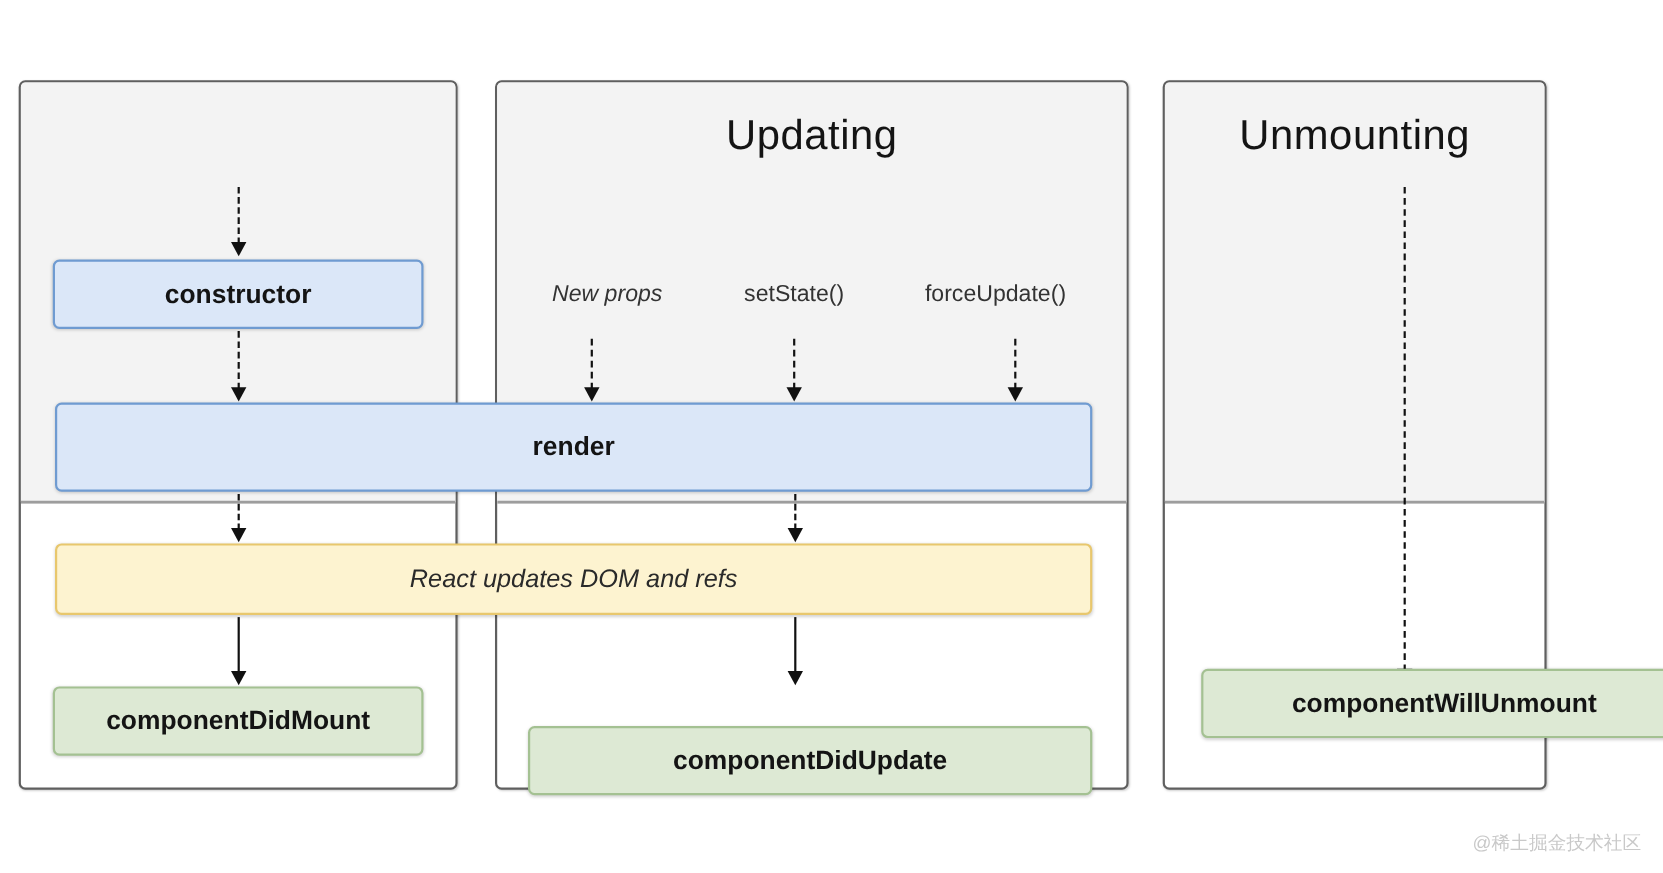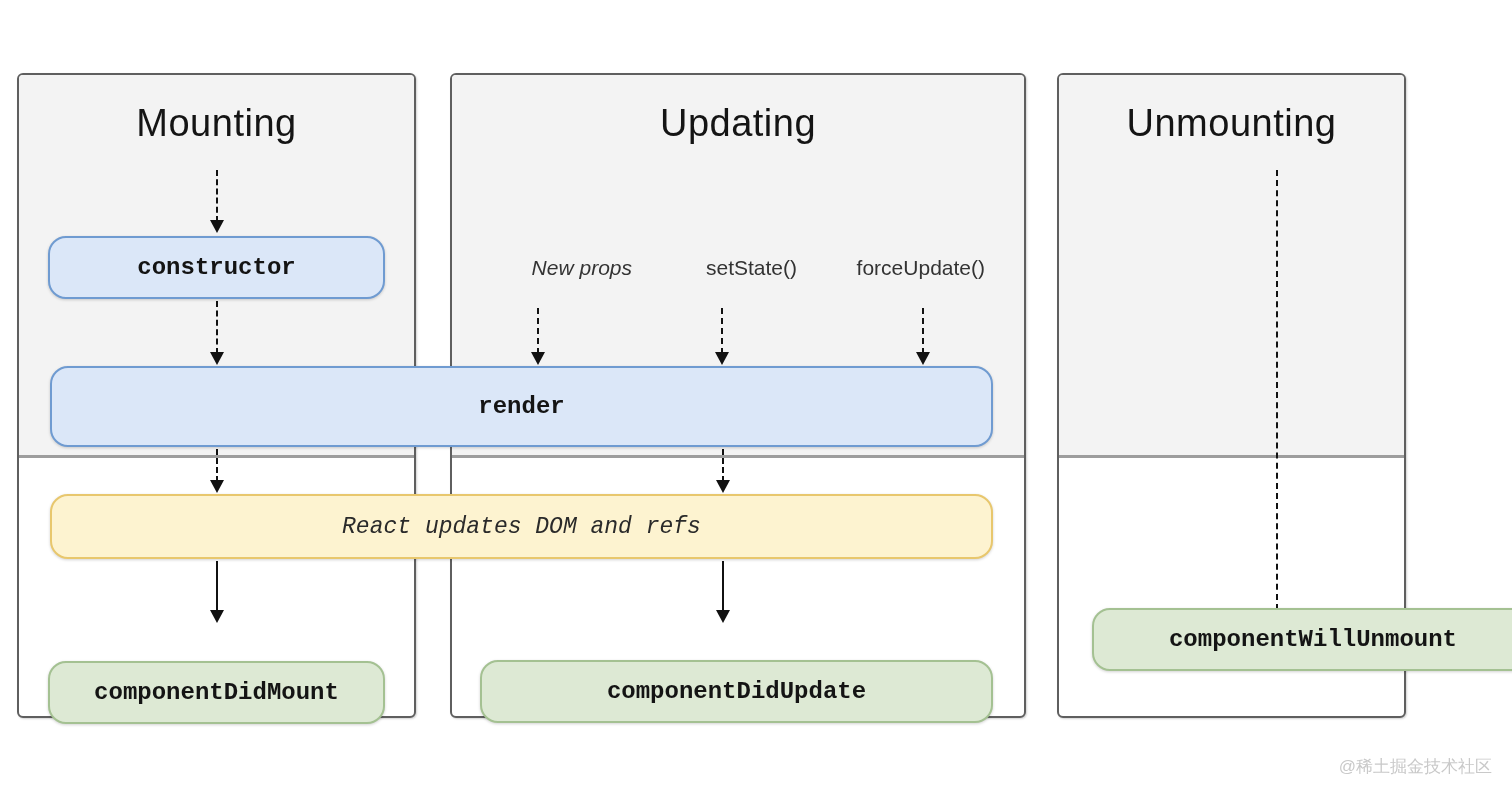--- a/index.html
+++ b/index.html
@@ -47,50 +47,49 @@
     color: #141414;
     letter-spacing: 0.5px;
   }
 
   
   .node {
     position: absolute;
     display: flex;
     align-items: center;
     justify-content: center;
-    border-radius: 18px;
+    border-radius: 6px;
     border: 2px solid;
     font-size: 24px;
     font-weight: bold;
     color: #141414;
     z-index: 3;
     box-shadow: 0 1px 3px rgba(0,0,0,0.18);
-    font-family: Liberation Mono, monospace;
   }
   .node-blue   { background: #dbe7f8; border-color: #6f9bd1; }
   .node-green  { background: #dde9d4; border-color: #a4c192; }
   .node-yellow {
     background: #fdf3d0; border-color: #e8c76d;
     font-weight: normal; font-style: italic; font-size: 23px; color: #2a2a2a; text-align: center;
   }
 
   .node-constructor { left: 48px;   top: 236px; width: 337px; height: 63px; }
   .node-render      { left: 50px;   top: 366px; width: 943px; height: 81px; }
   .node-reactdom    { left: 50px;   top: 494px; width: 943px; height: 65px; }
-  .node-didmount    { left: 48px;   top: 624px; width: 337px; height: 63px; margin-top: 37px; }
+  .node-didmount    { left: 48px;   top: 624px; width: 337px; height: 63px; }
   .node-didupdate   { left: 480px;  top: 624px; width: 513px; height: 63px; margin-top: 36px; }
   .node-willunmount { left: 1092px; top: 608px; width: 442px; height: 63px; }
 
   
   .trigger {
     position: absolute;
     top: 254px;
     height: 28px;
     line-height: 28px;
-    text-align: right;
+    text-align: center;
     font-size: 21px;
     color: #333333;
     z-index: 2;
     white-space: nowrap;
   }
   .trigger-newprops    { left: 472px; width: 160px; font-style: italic; }
   .trigger-setstate    { left: 647px; width: 150px; }
   .trigger-forceupdate { left: 825px; width: 160px; }
 
   
@@ -132,21 +131,20 @@
     z-index: 4;
   }
 </style>
 </head>
 <body>
 
 <div class="canvas">
 
   <div class="panel panel-mounting">
     <div class="panel-gray"></div>
-    <div class="panel-title">Mounting</div>
   </div>
 
   <div class="panel panel-updating">
     <div class="panel-gray"></div>
     <div class="panel-title">Updating</div>
   </div>
 
   <div class="panel panel-unmounting">
     <div class="panel-gray"></div>
     <div class="panel-title">Unmounting</div>

